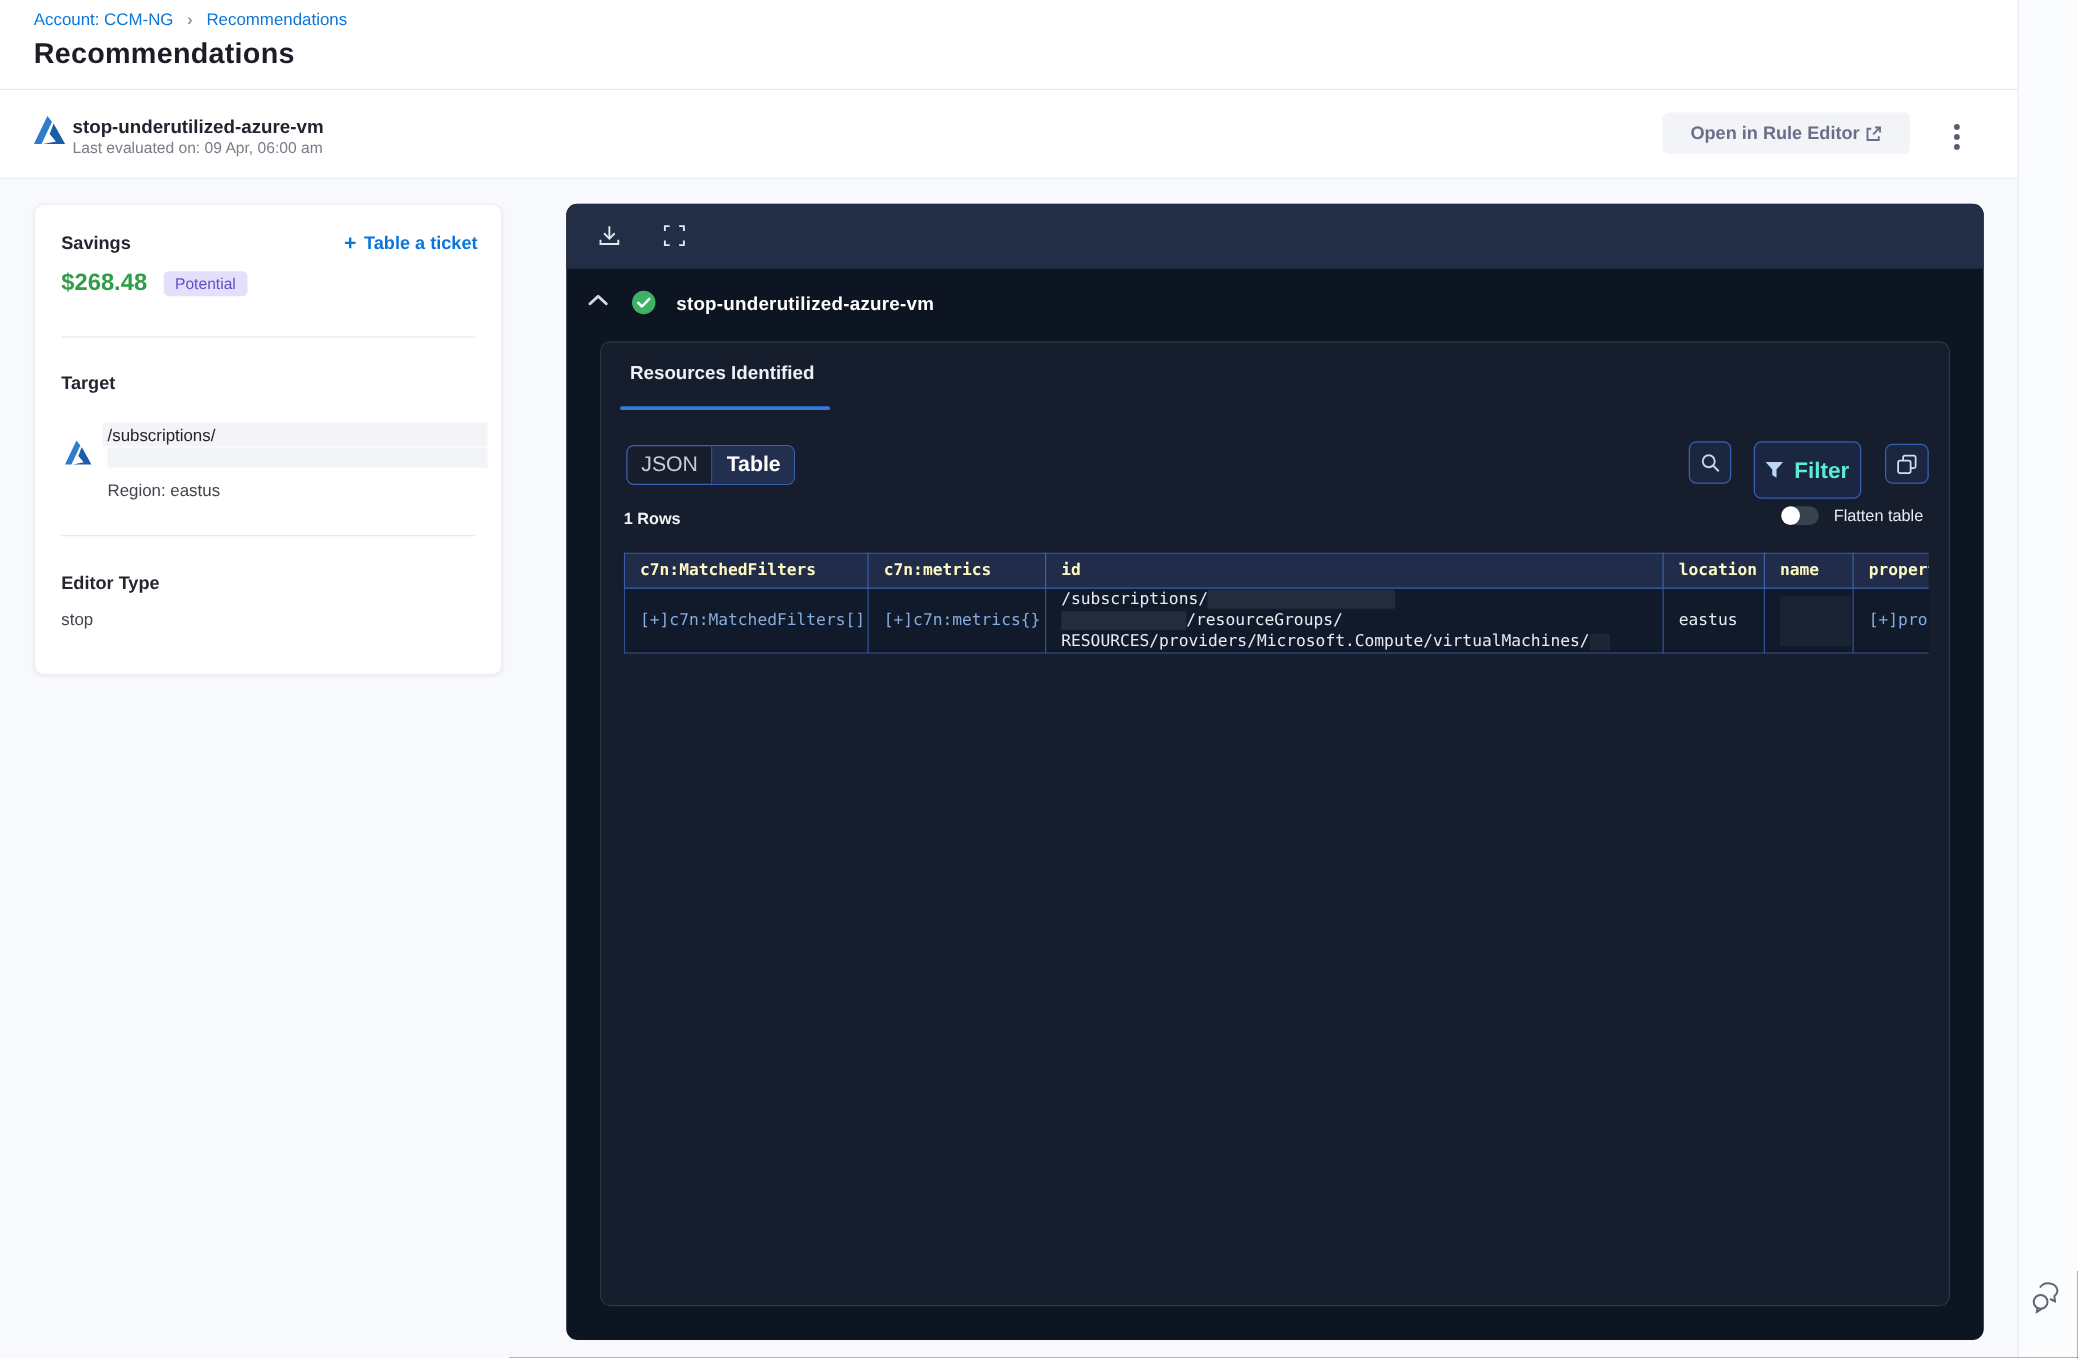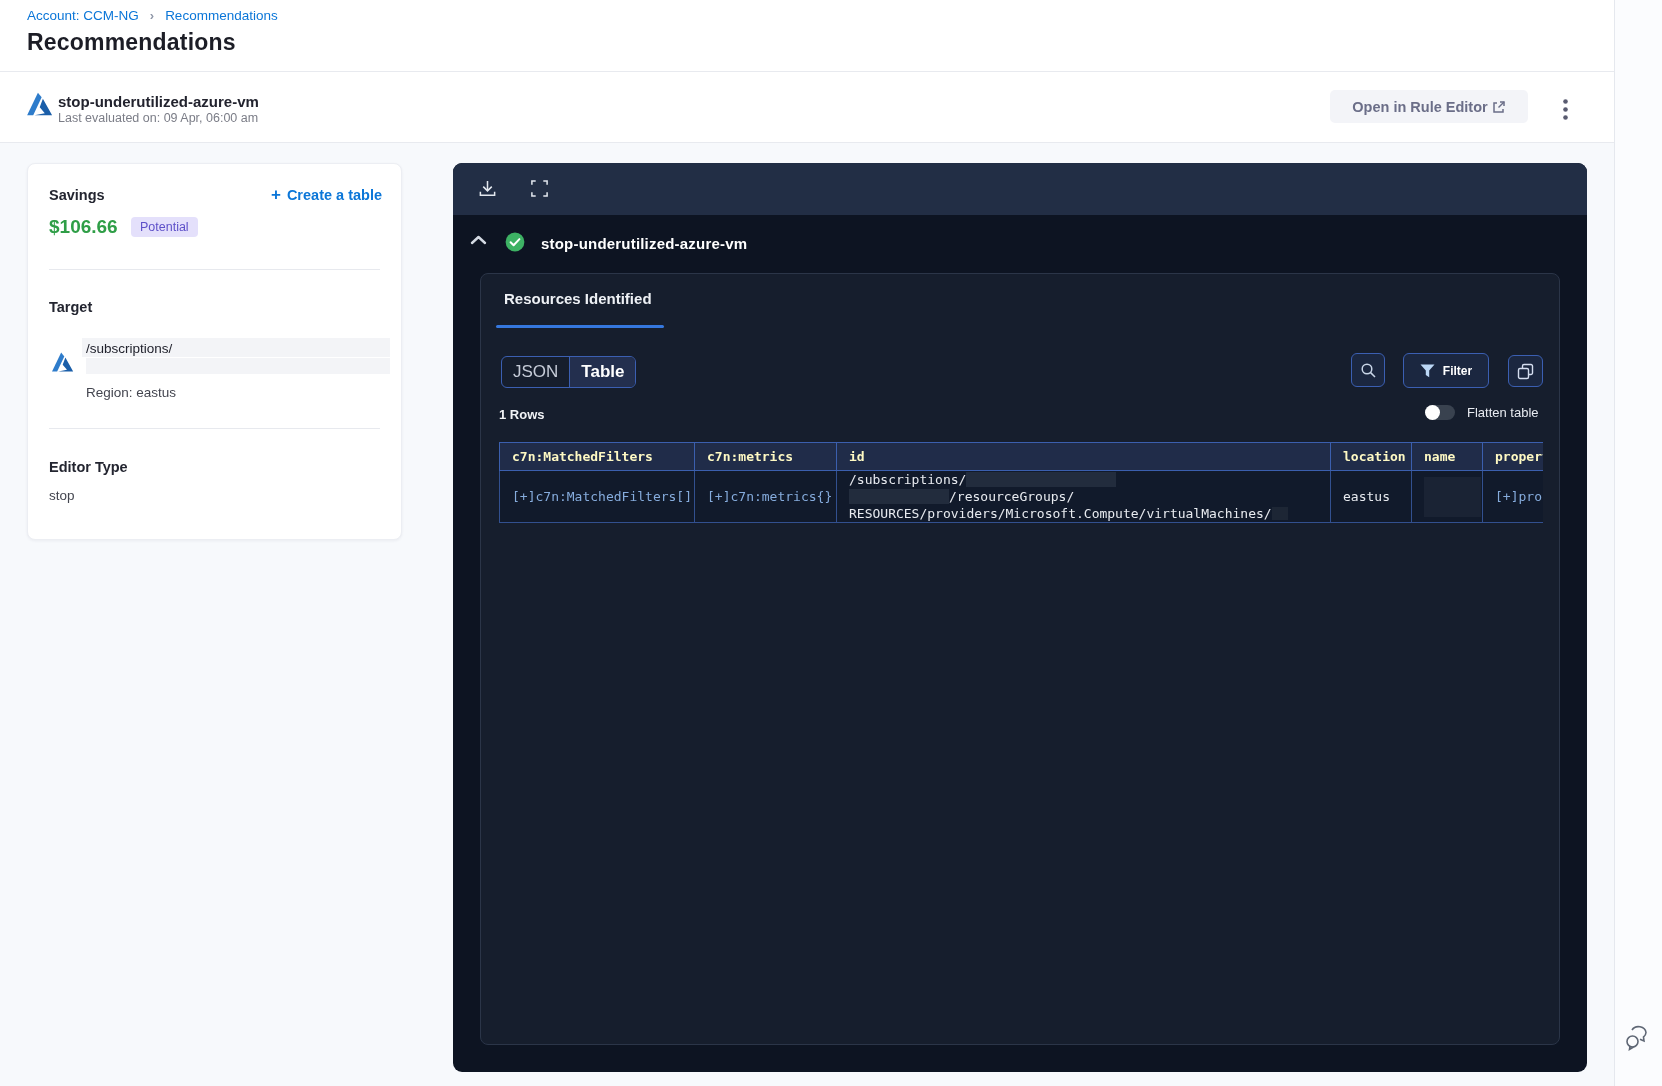--- a/index.html
+++ b/index.html
@@ -64,21 +64,21 @@
   .tab-underline { position:absolute; left:15px; top:51px; width:168px; height:3px; background:#3577dd; border-radius:2px; }
 
   .segmented { position:absolute; left:20px; top:82px; display:inline-flex; border:1px solid #3b5fb2; border-radius:6px; overflow:hidden; }
   .seg { padding:5px 11px; font-size:17px; cursor:pointer; font-family:"Liberation Sans",sans-serif; }
   .seg-json { color:#c6ccd8; border-right:1px solid #3b5fb2; background:transparent; }
   .seg-table { color:#ffffff; font-weight:bold; background:#232f4e; }
 
   .sq-btn { position:absolute; background:#1b2740; border:1px solid #3b5fb2; border-radius:6px; cursor:pointer;
             display:flex; align-items:center; justify-content:center; gap:8px; }
   .btn-search { left:870px; top:79px; width:34px; height:34px; }
-  .btn-filter { left:922px; top:79px; width:86px; height:35px; color:#ffffff; font-size:12px; font-weight:bold; font-family:"Liberation Sans",sans-serif; }
+  .btn-filter { left:922px; top:79px; width:86px; height:46px; color:#5eead4; font-size:18px; font-weight:bold; font-family:"Liberation Sans",sans-serif; }
   .btn-copy { left:1027px; top:81px; width:35px; height:32px; }
 
   .rows-count { position:absolute; left:18px; top:133px; font-size:13px; font-weight:bold; color:#f1f3f6; }
   .flatten { position:absolute; left:944px; top:131px; display:flex; align-items:center; gap:12px; }
   .toggle { position:relative; width:30px; height:15px; background:#39424f; border-radius:8px; cursor:pointer; }
   .toggle .knob { position:absolute; left:0; top:0; width:15px; height:15px; background:#ffffff; border-radius:50%; }
   .flatten-label { font-size:13px; color:#e8ebf1; }
 
   .table-wrap { position:absolute; left:18px; top:168px; width:1044px; overflow:hidden; }
   table.res { border-collapse:collapse; table-layout:fixed; width:1110px; font-family:"DejaVu Sans Mono", monospace; font-size:13px; }
@@ -135,23 +135,23 @@
   <div class="hr hr2"></div>
 
   <div class="content-bg"></div>
   <div class="right-rail-line"></div>
   <div class="right-gutter"></div>
 
   <div class="card">
     <div class="sec-label lbl-savings">Savings</div>
     <div class="create-ticket">
       <span class="plus-glyph">+</span>
-      <span>Create a table</span>
-    </div>
-    <div class="amount">$106.66</div>
+      <span>Table a ticket</span>
+    </div>
+    <div class="amount">$268.48</div>
     <div class="badge">Potential</div>
     <div class="card-div cdiv1"></div>
 
     <div class="sec-label lbl-target">Target</div>
     <div class="azure-sm">
       <svg width="23" height="20" viewBox="0 0 24 21">
         <polygon points="10.6,0.5 1,20.5 6.4,20.5 13.9,4.6" fill="#2e7ccb"></polygon>
         <polygon points="15,5.9 23.2,20.5 7.6,20.5 16.7,18.7 12.2,13.4" fill="#1a5ea9"></polygon>
       </svg>
     </div>

